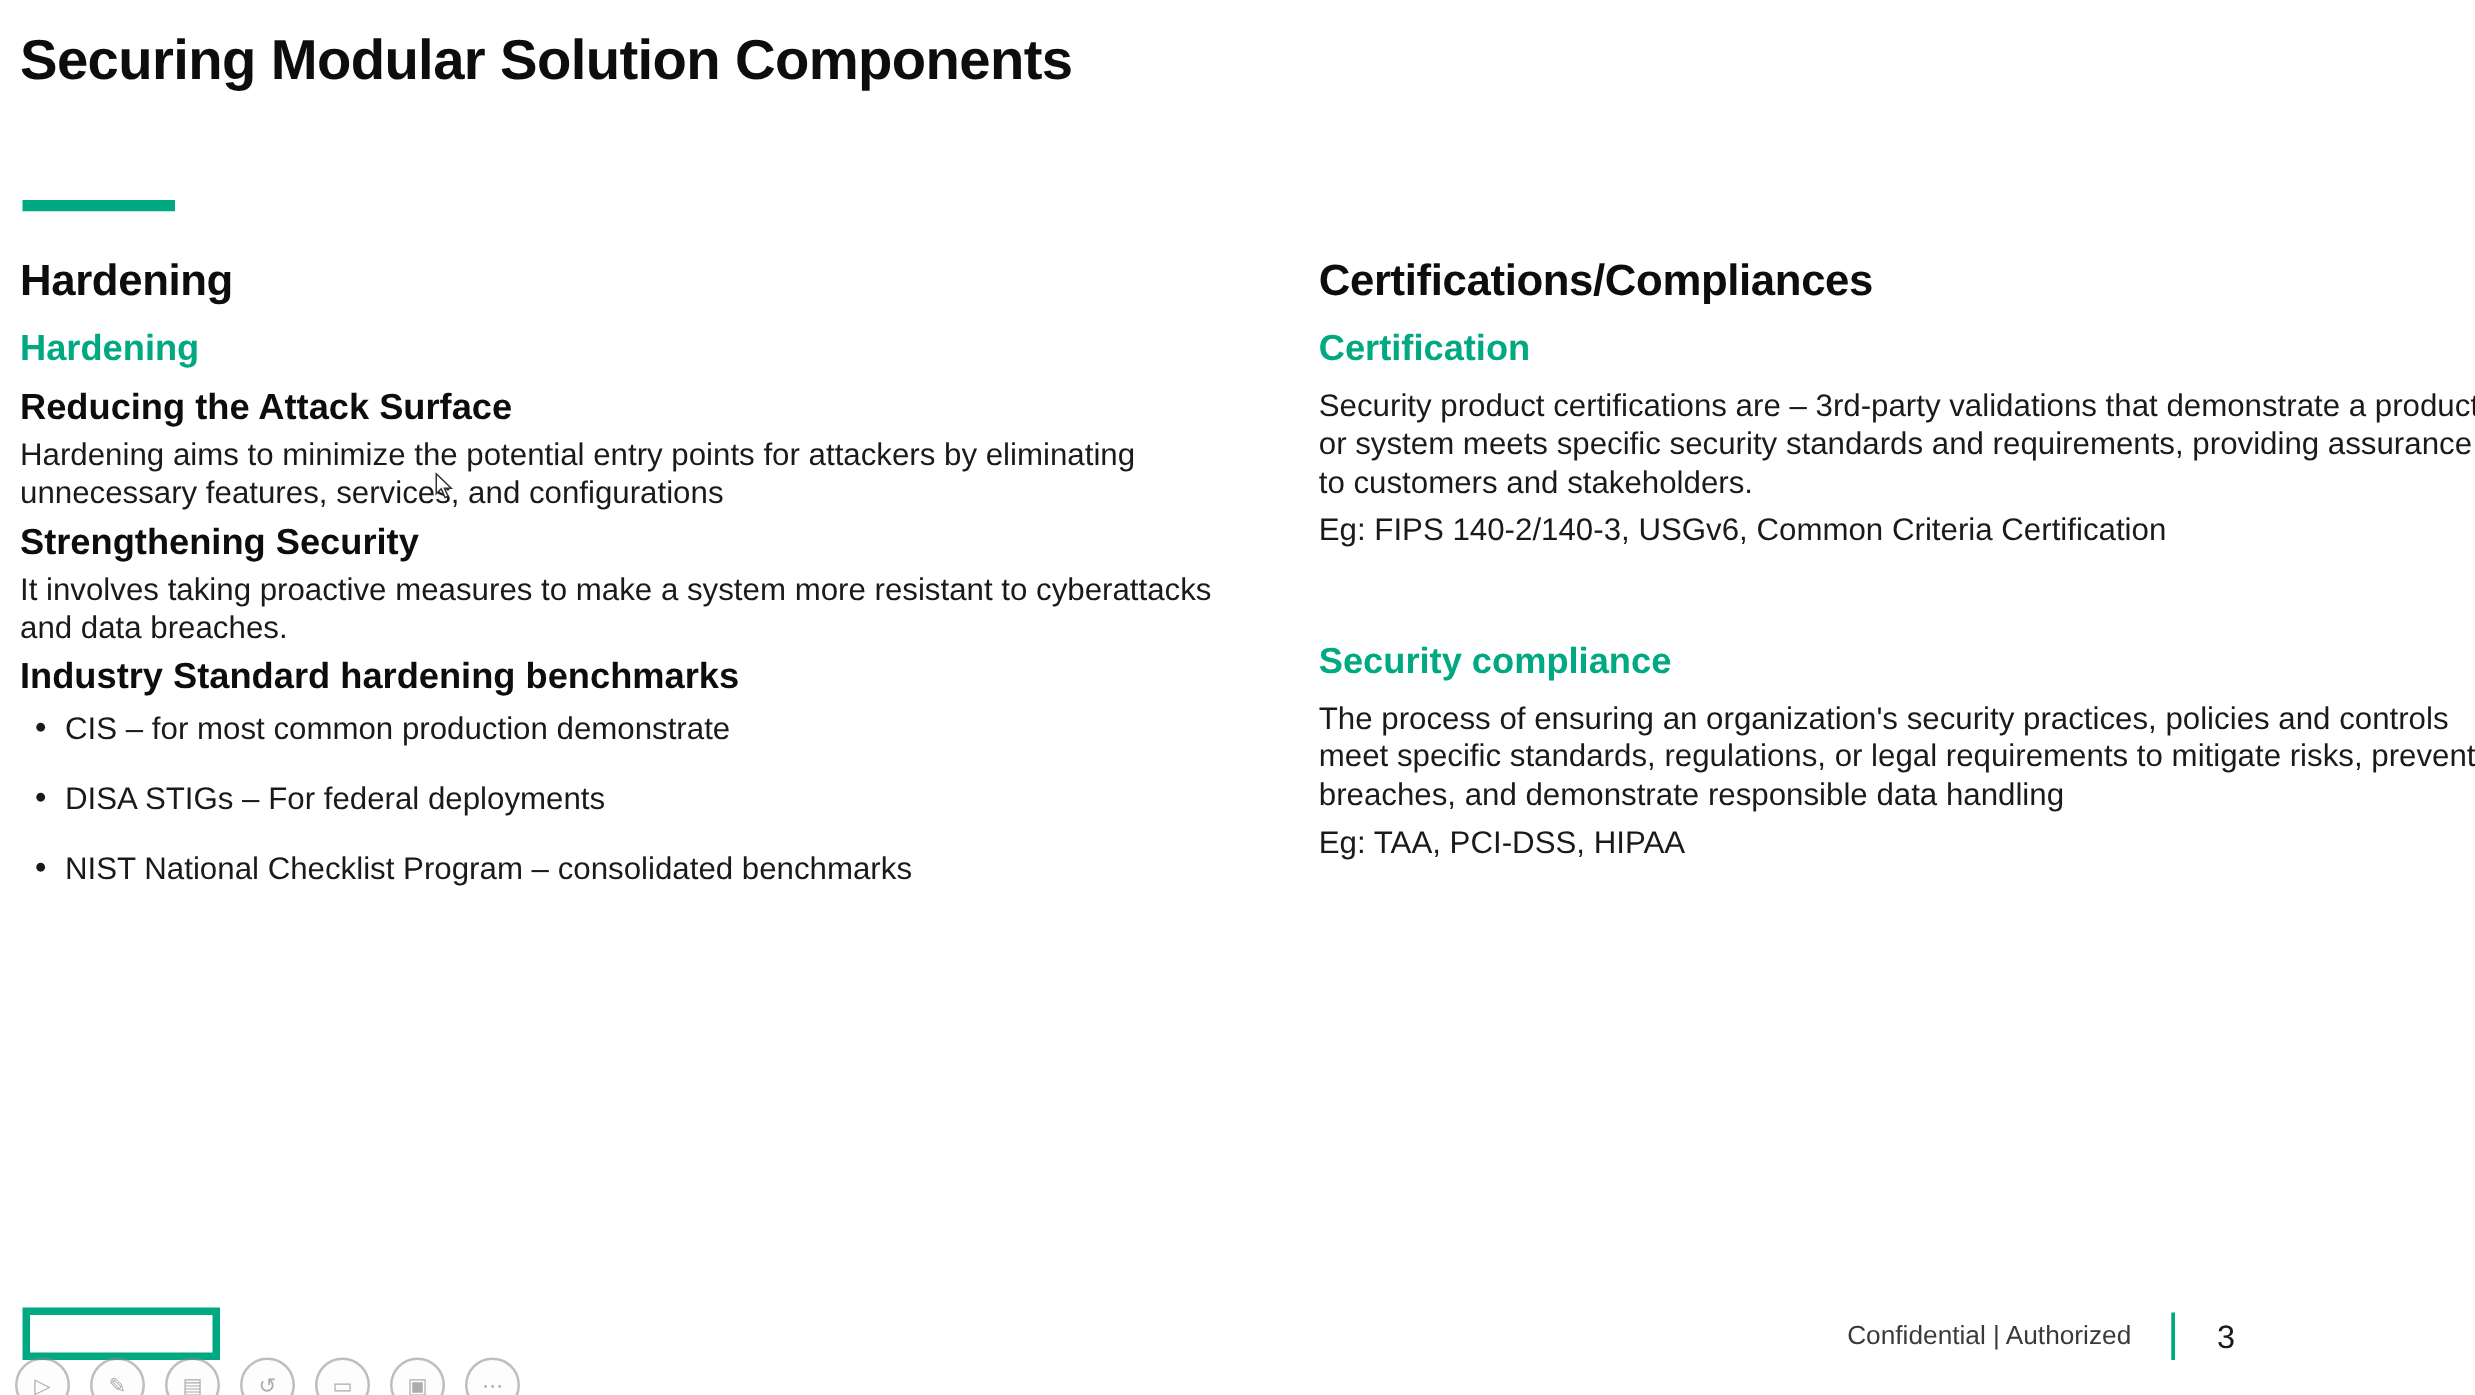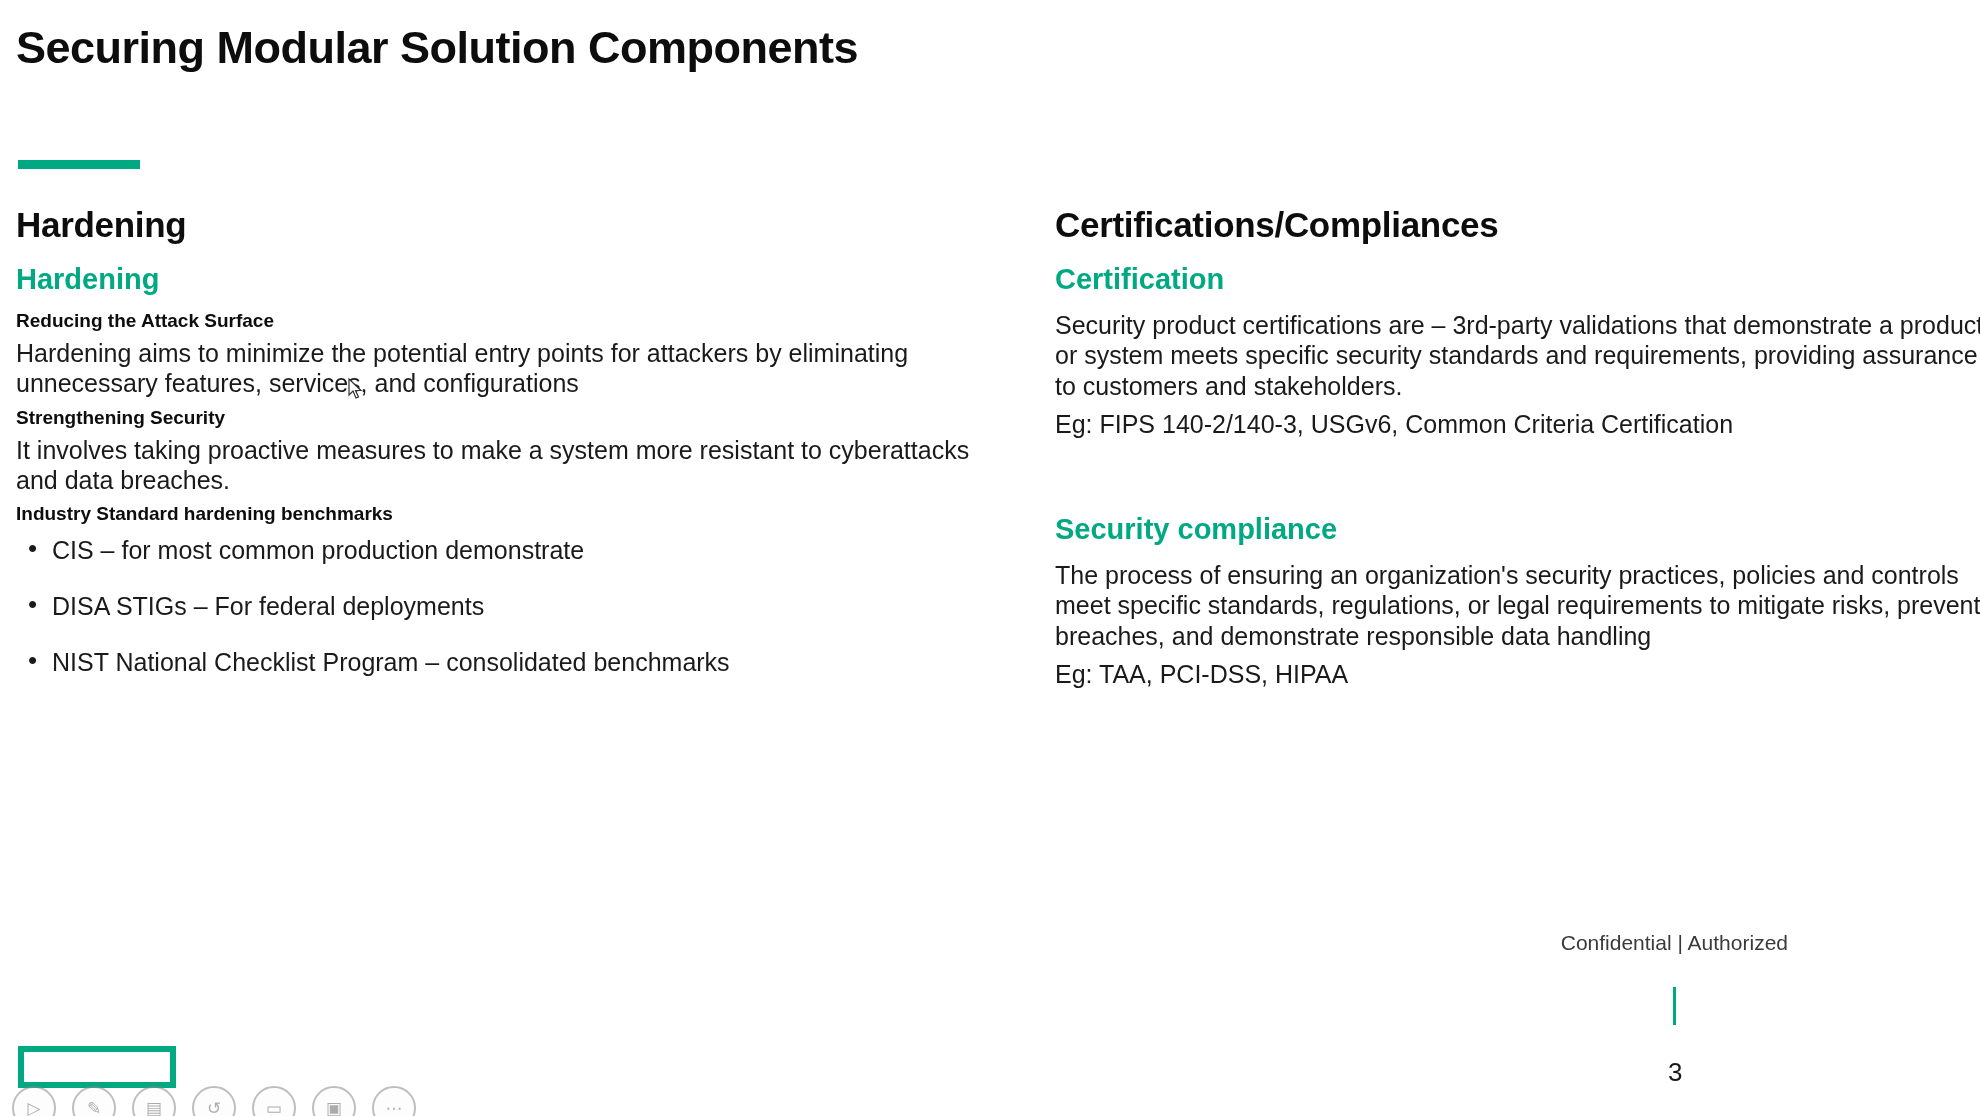--- a/index.html
+++ b/index.html
@@ -67,21 +67,21 @@
   }
   .body-text {
     font-size: 25px;
     line-height: 1.21;
     color: #1a1a1a;
     margin: 0 0 22px 0;
     font-weight: 400;
   }
   .body-text.tight { margin-bottom: 8px; }
   .sub-head {
-    font-size: 19px;
+    font-size: 29px;
     font-weight: bold;
     color: #0d0d0d;
     margin: 0 0 6px 0;
   }
   .bullets {
     list-style: none;
     margin: 10px 0 0 0;
     padding: 0;
   }
   .bullets li {
@@ -113,21 +113,20 @@
   }
   .footer-right {
     position: absolute;
     right: 20px;
     bottom: 28px;
     display: flex;
     align-items: center;
     gap: 32px;
     font-size: 21px;
     color: #3a3a3a;
-    flex-direction: column;
   }
   .footer-sep {
     width: 3px;
     height: 38px;
     background: #01a982;
     display: inline-block;
   }
   .page-num {
     font-size: 26px;
     color: #1a1a1a;

